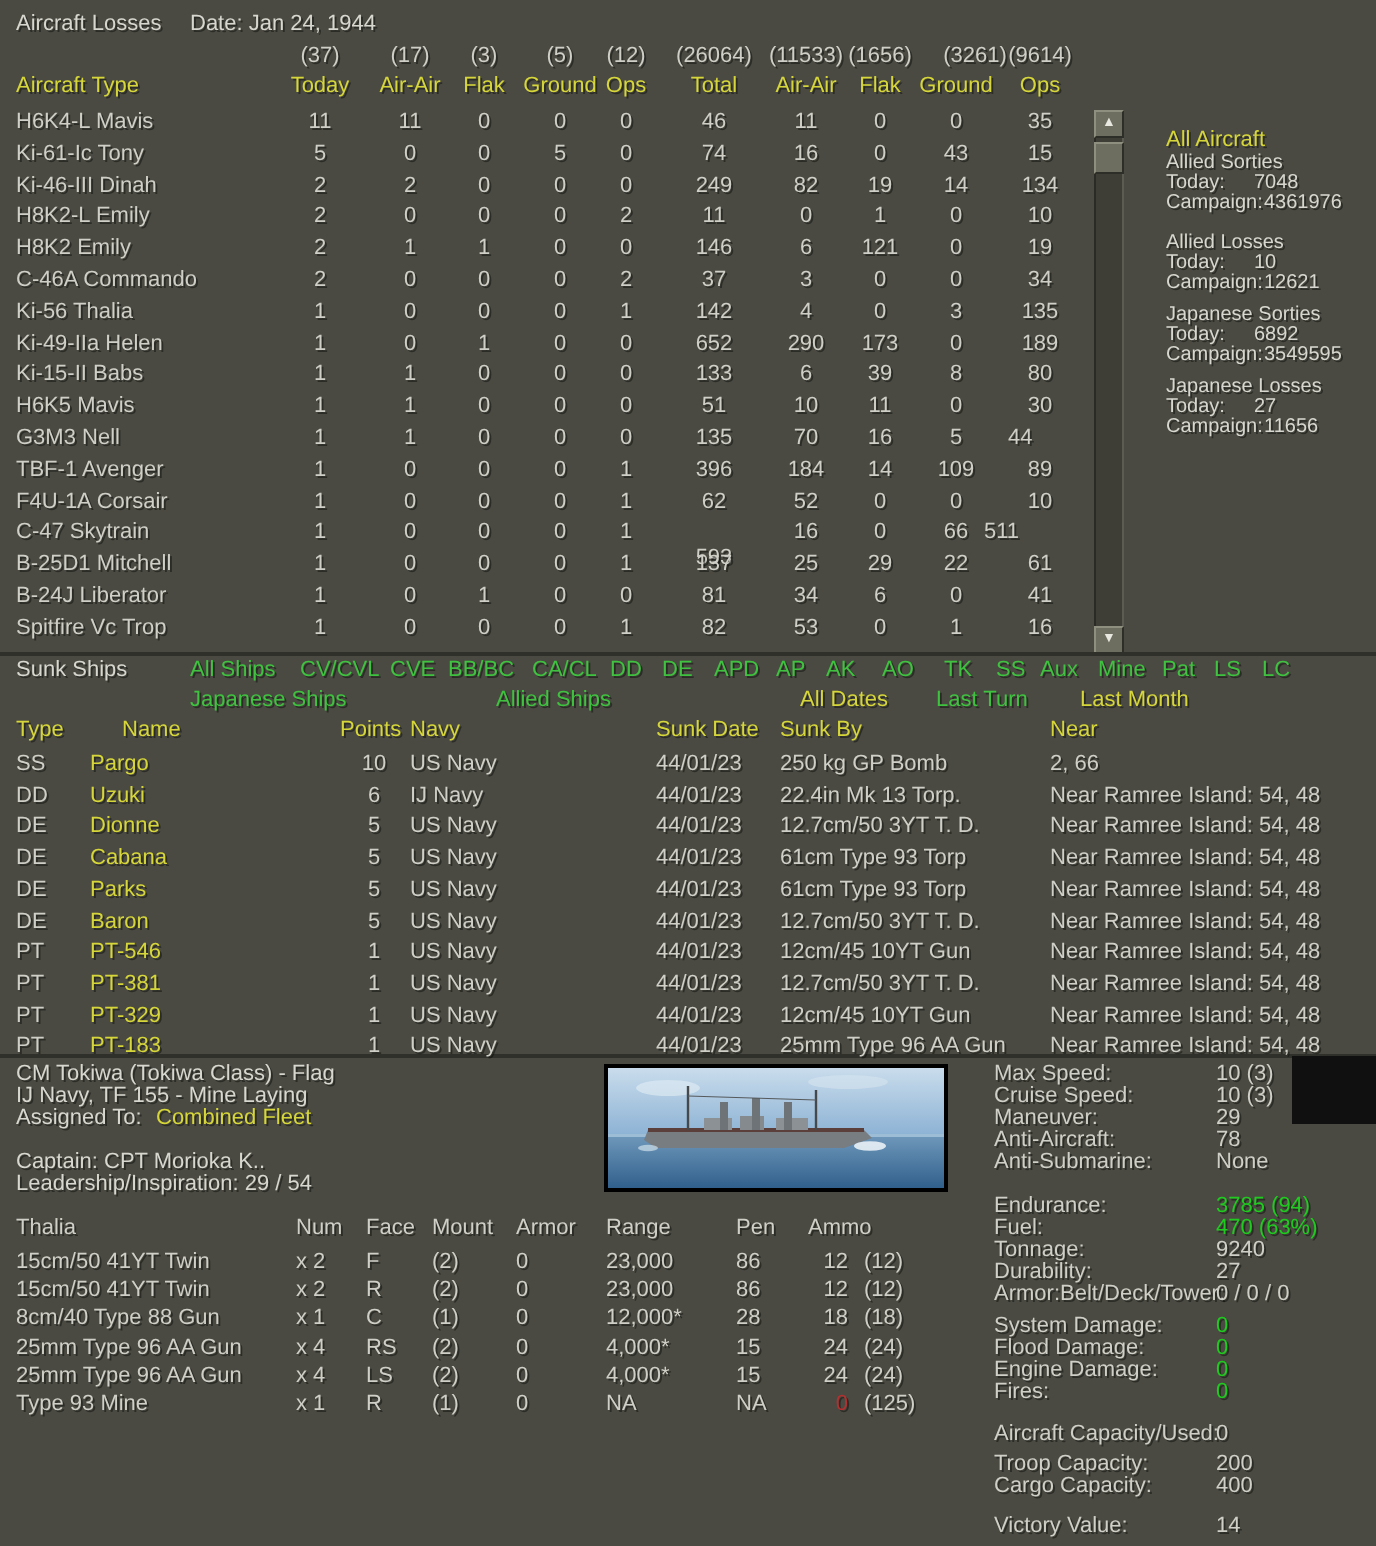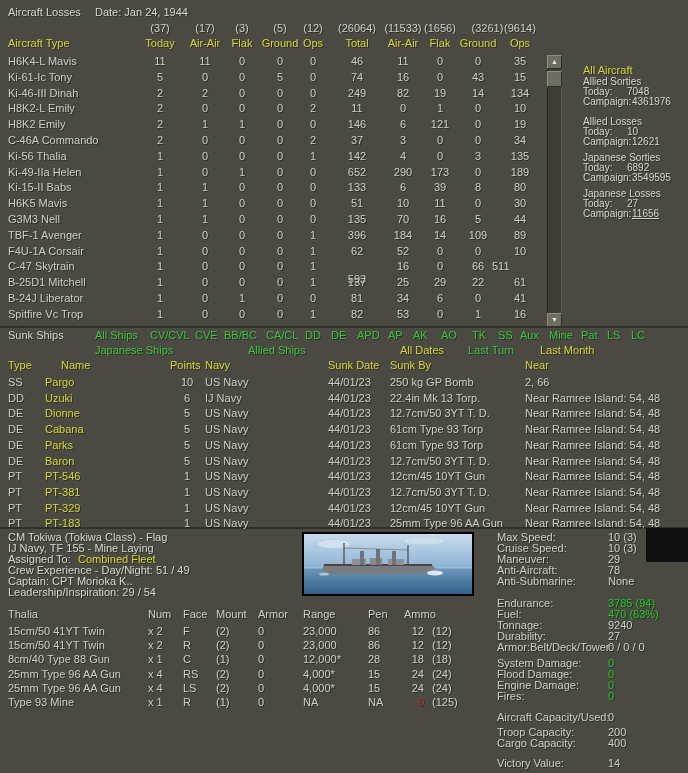--- a/index.html
+++ b/index.html
@@ -46,21 +46,20 @@
   <div class="divider" style="top:326px;"></div>
 
   <span class="abs" style="left:8px;top:329px;">Sunk Ships</span>
 
   <div class="divider" style="top:527px;"></div>
 
   <span class="abs" style="left:8px;top:531px;">CM Tokiwa (Tokiwa Class)  - Flag</span>
   <span class="abs" style="left:8px;top:542px;">IJ Navy, TF 155 - Mine Laying</span>
   <span class="abs" style="left:8px;top:553px;">Assigned To:</span>
   <span class="abs yellow" style="left:78px;top:553px;">Combined Fleet</span>
-  <span class="abs" style="left:8px;top:564px;">Crew Experience - Day/Night: 51 / 49</span>
   <span class="abs" style="left:8px;top:575px;">Captain: CPT Morioka K..</span>
   <span class="abs" style="left:8px;top:586px;">Leadership/Inspiration: 29 / 54</span>
 
   <div class="ship-frame">
     <svg viewBox="0 0 168 60">
       <defs>
         <linearGradient id="sky" x1="0" y1="0" x2="0" y2="1">
           <stop offset="0" stop-color="#c9dcec"></stop>
             <stop offset="1" stop-color="#8cb2d4"></stop>
         </linearGradient>
@@ -229,21 +228,21 @@
       <span class="abs dim" style="left: 8px; top: 213px;">G3M3 Nell</span>
       <span class="abs dim" style="left: 132px; top: 213px; width: 56px; text-align: center;">1</span>
       <span class="abs dim" style="left: 177px; top: 213px; width: 56px; text-align: center;">1</span>
       <span class="abs dim" style="left: 214px; top: 213px; width: 56px; text-align: center;">0</span>
       <span class="abs dim" style="left: 252px; top: 213px; width: 56px; text-align: center;">0</span>
       <span class="abs dim" style="left: 285px; top: 213px; width: 56px; text-align: center;">0</span>
       <span class="abs dim" style="left: 329px; top: 213px; width: 56px; text-align: center;">135</span>
       <span class="abs dim" style="left: 375px; top: 213px; width: 56px; text-align: center;">70</span>
       <span class="abs dim" style="left: 412px; top: 213px; width: 56px; text-align: center;">16</span>
       <span class="abs dim" style="left: 450px; top: 213px; width: 56px; text-align: center;">5</span>
-      <span class="abs dim" style="left: 492px; top: 213px; width: 56px; text-align: center;">44</span>
+      <span class="abs dim" style="left: 504px; top: 213px; width: 56px; ">44</span>
       <span class="abs dim" style="left: 8px; top: 229px;">TBF-1 Avenger</span>
       <span class="abs dim" style="left: 132px; top: 229px; width: 56px; text-align: center;">1</span>
       <span class="abs dim" style="left: 177px; top: 229px; width: 56px; text-align: center;">0</span>
       <span class="abs dim" style="left: 214px; top: 229px; width: 56px; text-align: center;">0</span>
       <span class="abs dim" style="left: 252px; top: 229px; width: 56px; text-align: center;">0</span>
       <span class="abs dim" style="left: 285px; top: 229px; width: 56px; text-align: center;">1</span>
       <span class="abs dim" style="left: 329px; top: 229px; width: 56px; text-align: center;">396</span>
       <span class="abs dim" style="left: 375px; top: 229px; width: 56px; text-align: center;">184</span>
       <span class="abs dim" style="left: 412px; top: 229px; width: 56px; text-align: center;">14</span>
       <span class="abs dim" style="left: 450px; top: 229px; width: 56px; text-align: center;">109</span>
@@ -315,21 +314,21 @@
       <span class="abs sm" style="left: 632px; top: 136px;">12621</span>
       <span class="abs sm" style="left: 583px; top: 152px;">Japanese Sorties</span>
       <span class="abs sm" style="left: 583px; top: 162px;">Today:</span>
       <span class="abs sm" style="left: 627px; top: 162px;">6892</span>
       <span class="abs sm" style="left: 583px; top: 172px;">Campaign:</span>
       <span class="abs sm" style="left: 632px; top: 172px;">3549595</span>
       <span class="abs sm" style="left: 583px; top: 188px;">Japanese Losses</span>
       <span class="abs sm" style="left: 583px; top: 198px;">Today:</span>
       <span class="abs sm" style="left: 627px; top: 198px;">27</span>
       <span class="abs sm" style="left: 583px; top: 208px;">Campaign:</span>
-      <span class="abs sm" style="left: 632px; top: 208px; text-decoration: underline;">11656</span>
+      <span class="abs sm" style="left: 632px; top: 208px;">11656</span>
       <span class="abs greenlink" style="left: 95px; top: 329px;">All Ships</span>
       <span class="abs greenlink" style="left: 150px; top: 329px;">CV/CVL</span>
       <span class="abs greenlink" style="left: 195px; top: 329px;">CVE</span>
       <span class="abs greenlink" style="left: 224px; top: 329px;">BB/BC</span>
       <span class="abs greenlink" style="left: 266px; top: 329px;">CA/CL</span>
       <span class="abs greenlink" style="left: 305px; top: 329px;">DD</span>
       <span class="abs greenlink" style="left: 331px; top: 329px;">DE</span>
       <span class="abs greenlink" style="left: 357px; top: 329px;">APD</span>
       <span class="abs greenlink" style="left: 388px; top: 329px;">AP</span>
       <span class="abs greenlink" style="left: 413px; top: 329px;">AK</span>

